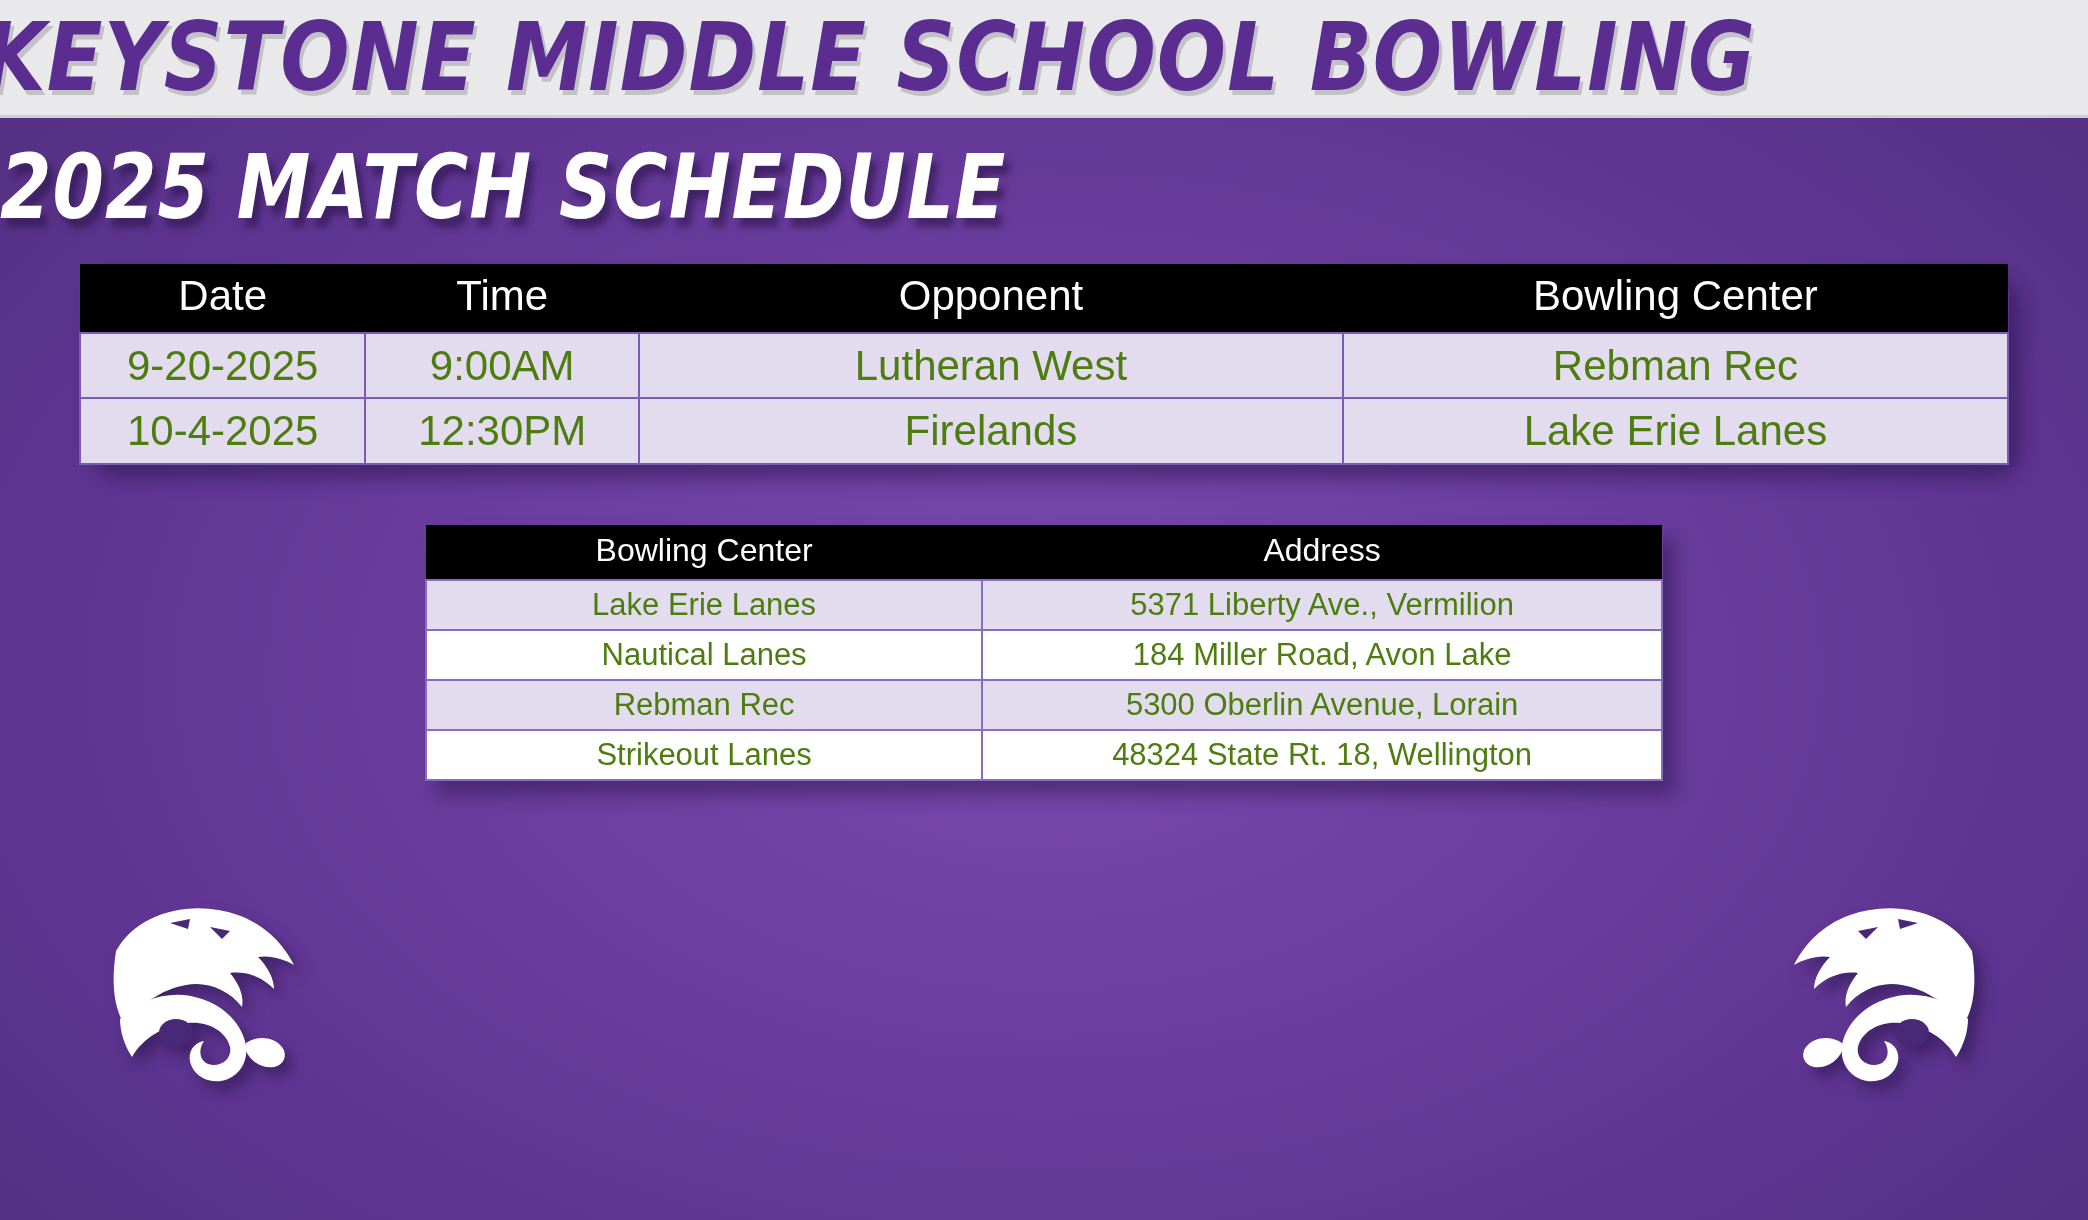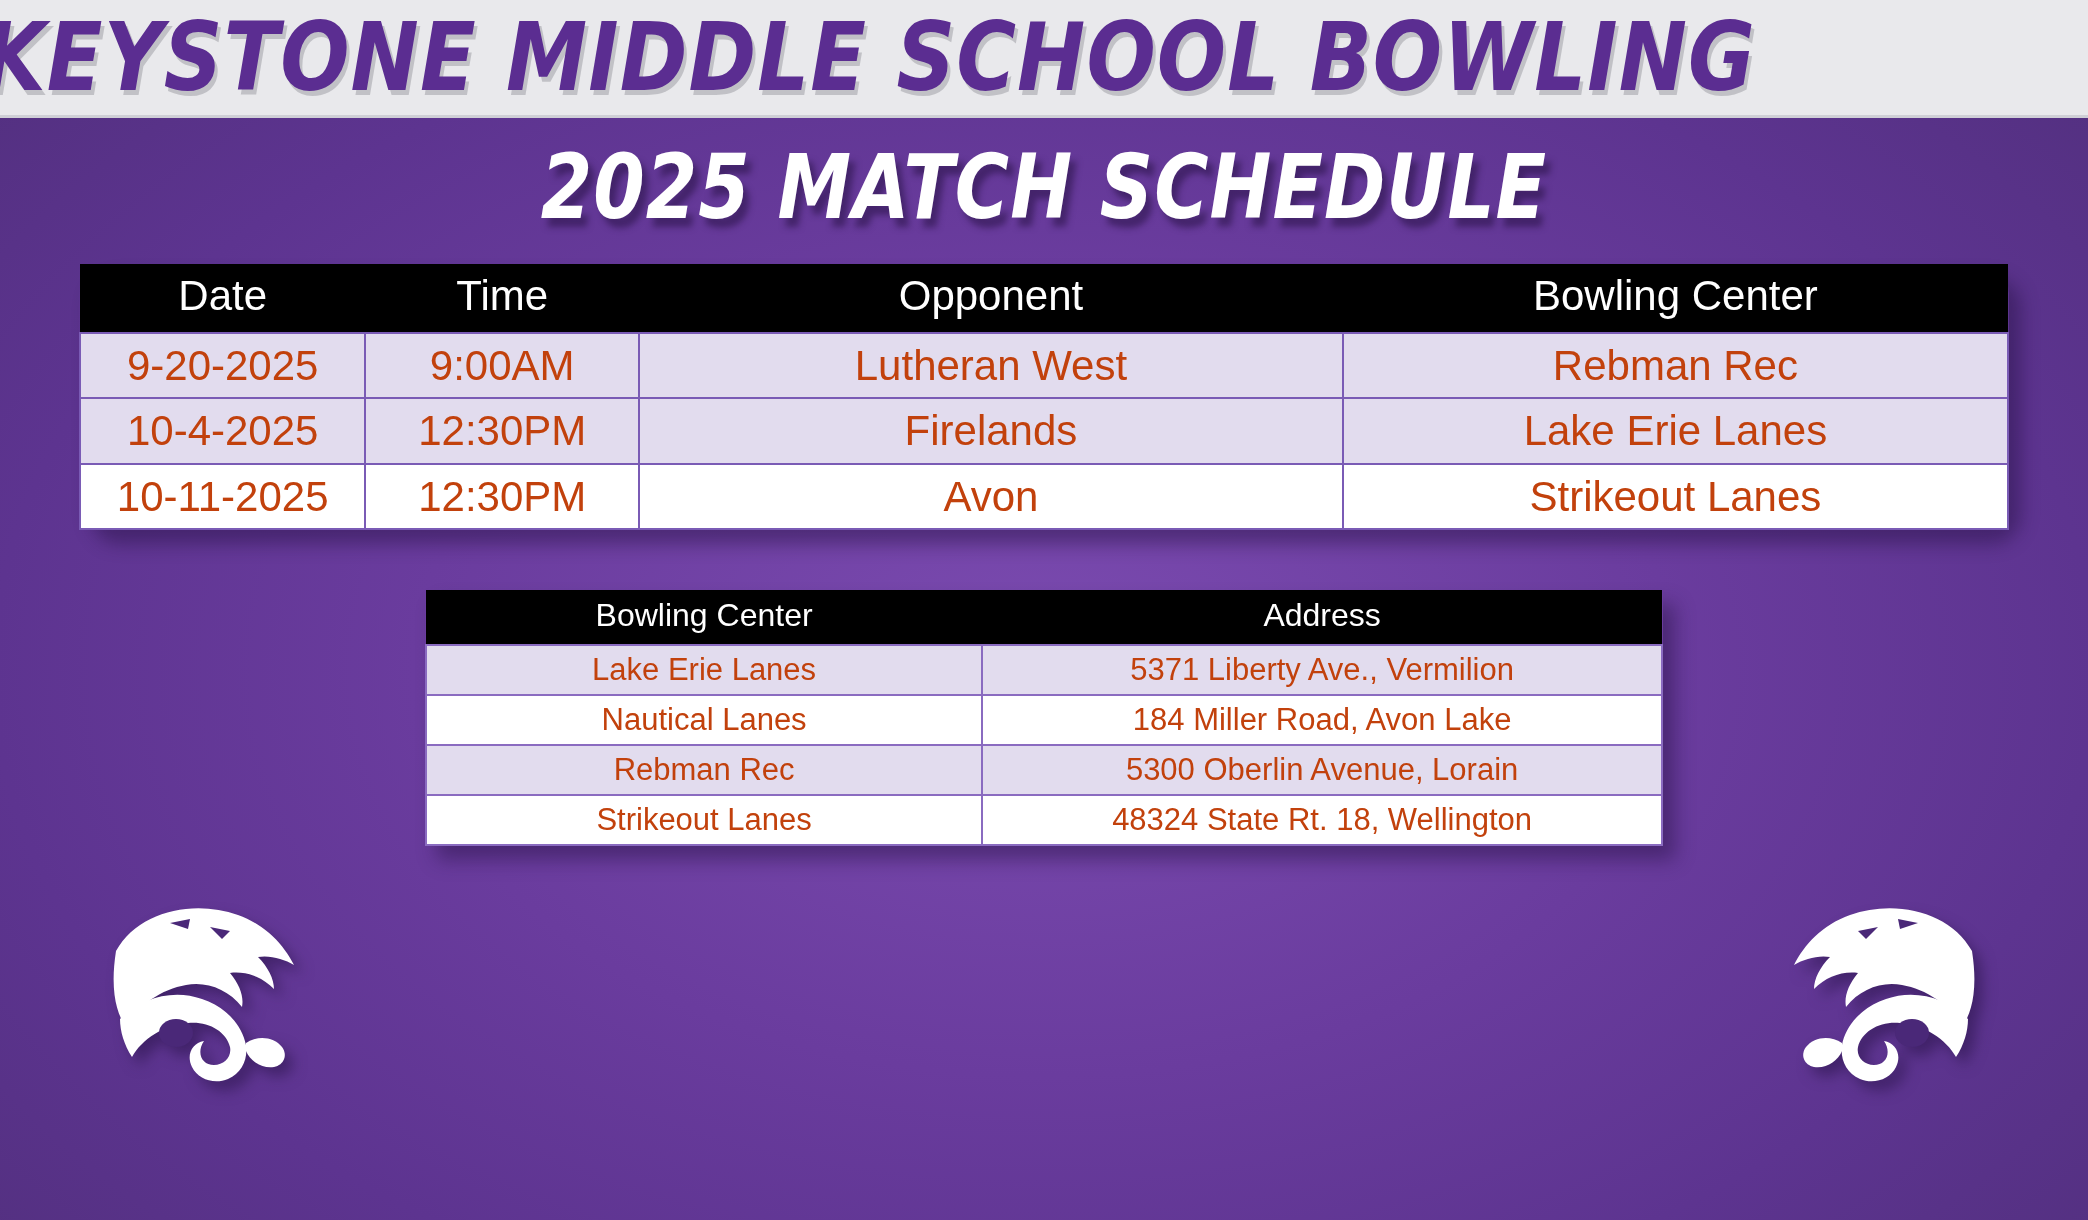--- a/index.html
+++ b/index.html
@@ -46,21 +46,20 @@
     color: #5b2d91;
     transform: scaleY(1.18) scaleX(1.02);
     white-space: nowrap;
     text-shadow: 3px 4px 0 rgba(120,120,130,0.35);
   }
 
   
   .subtitle-wrap {
     position: relative;
     z-index: 2;
-    text-align: center;
     margin-top: 26px;
   }
   .subtitle-wrap h2 {
     margin: 0;
     display: inline-block;
     font-family: "DejaVu Sans", sans-serif;
     font-weight: 900;
     font-style: italic;
     font-size: 74px;
     color: #ffffff;
@@ -82,21 +81,21 @@
   }
   th {
     background: #000000;
     color: #ffffff;
     font-weight: 400;
     font-family: "Liberation Sans", sans-serif;
   }
   td {
     text-align: center;
     font-family: "Liberation Sans", sans-serif;
-    color: #c2410c;
+    color: #4d7c0f;
     background: #ffffff;
   }
   tr.alt td { background: #e2dcee; }
 
   
   .schedule-wrap {
     position: relative;
     z-index: 2;
     width: 1930px;
     margin: 34px auto 0 auto;
@@ -178,26 +177,20 @@
         <td>9-20-2025</td>
         <td>9:00AM</td>
         <td>Lutheran West</td>
         <td>Rebman Rec</td>
       </tr>
       <tr class="alt">
         <td>10-4-2025</td>
         <td>12:30PM</td>
         <td>Firelands</td>
         <td>Lake Erie Lanes</td>
-      </tr>
-      <tr>
-        <td>10-11-2025</td>
-        <td>12:30PM</td>
-        <td>Avon</td>
-        <td>Strikeout Lanes</td>
       </tr>
     </tbody>
   </table>
 </div>
 
 <div class="address-wrap table-shadow">
   <table>
     <colgroup>
       <col style="width:45%">
       <col style="width:55%">

